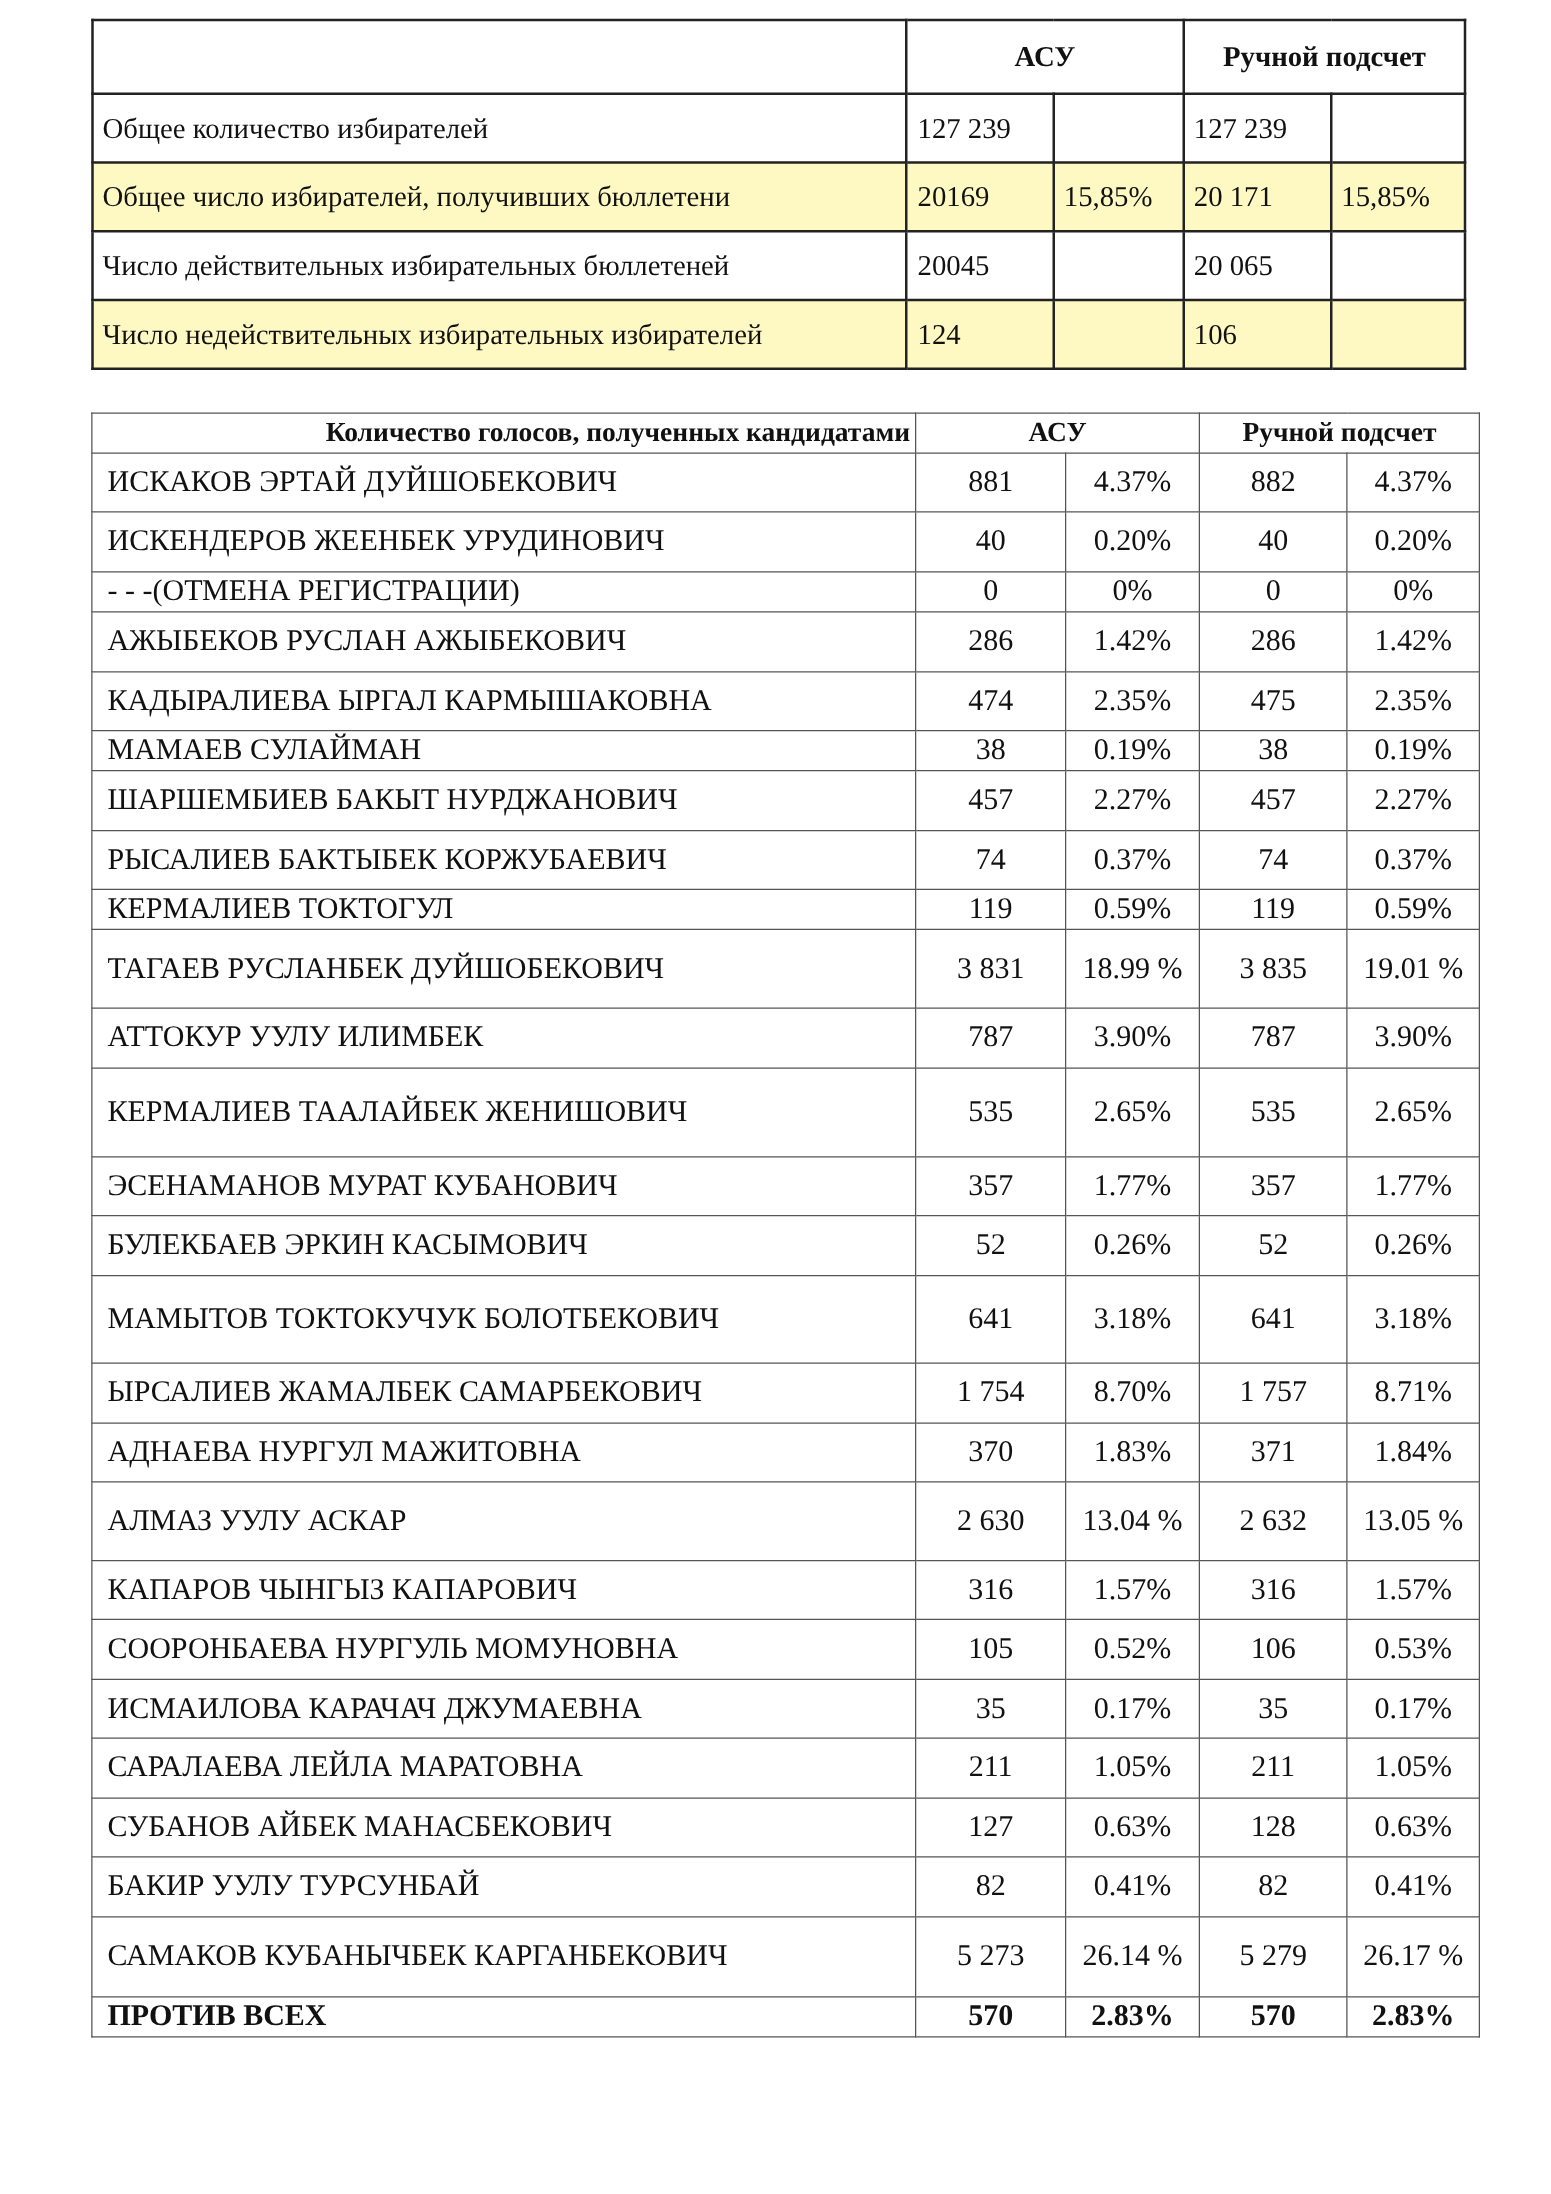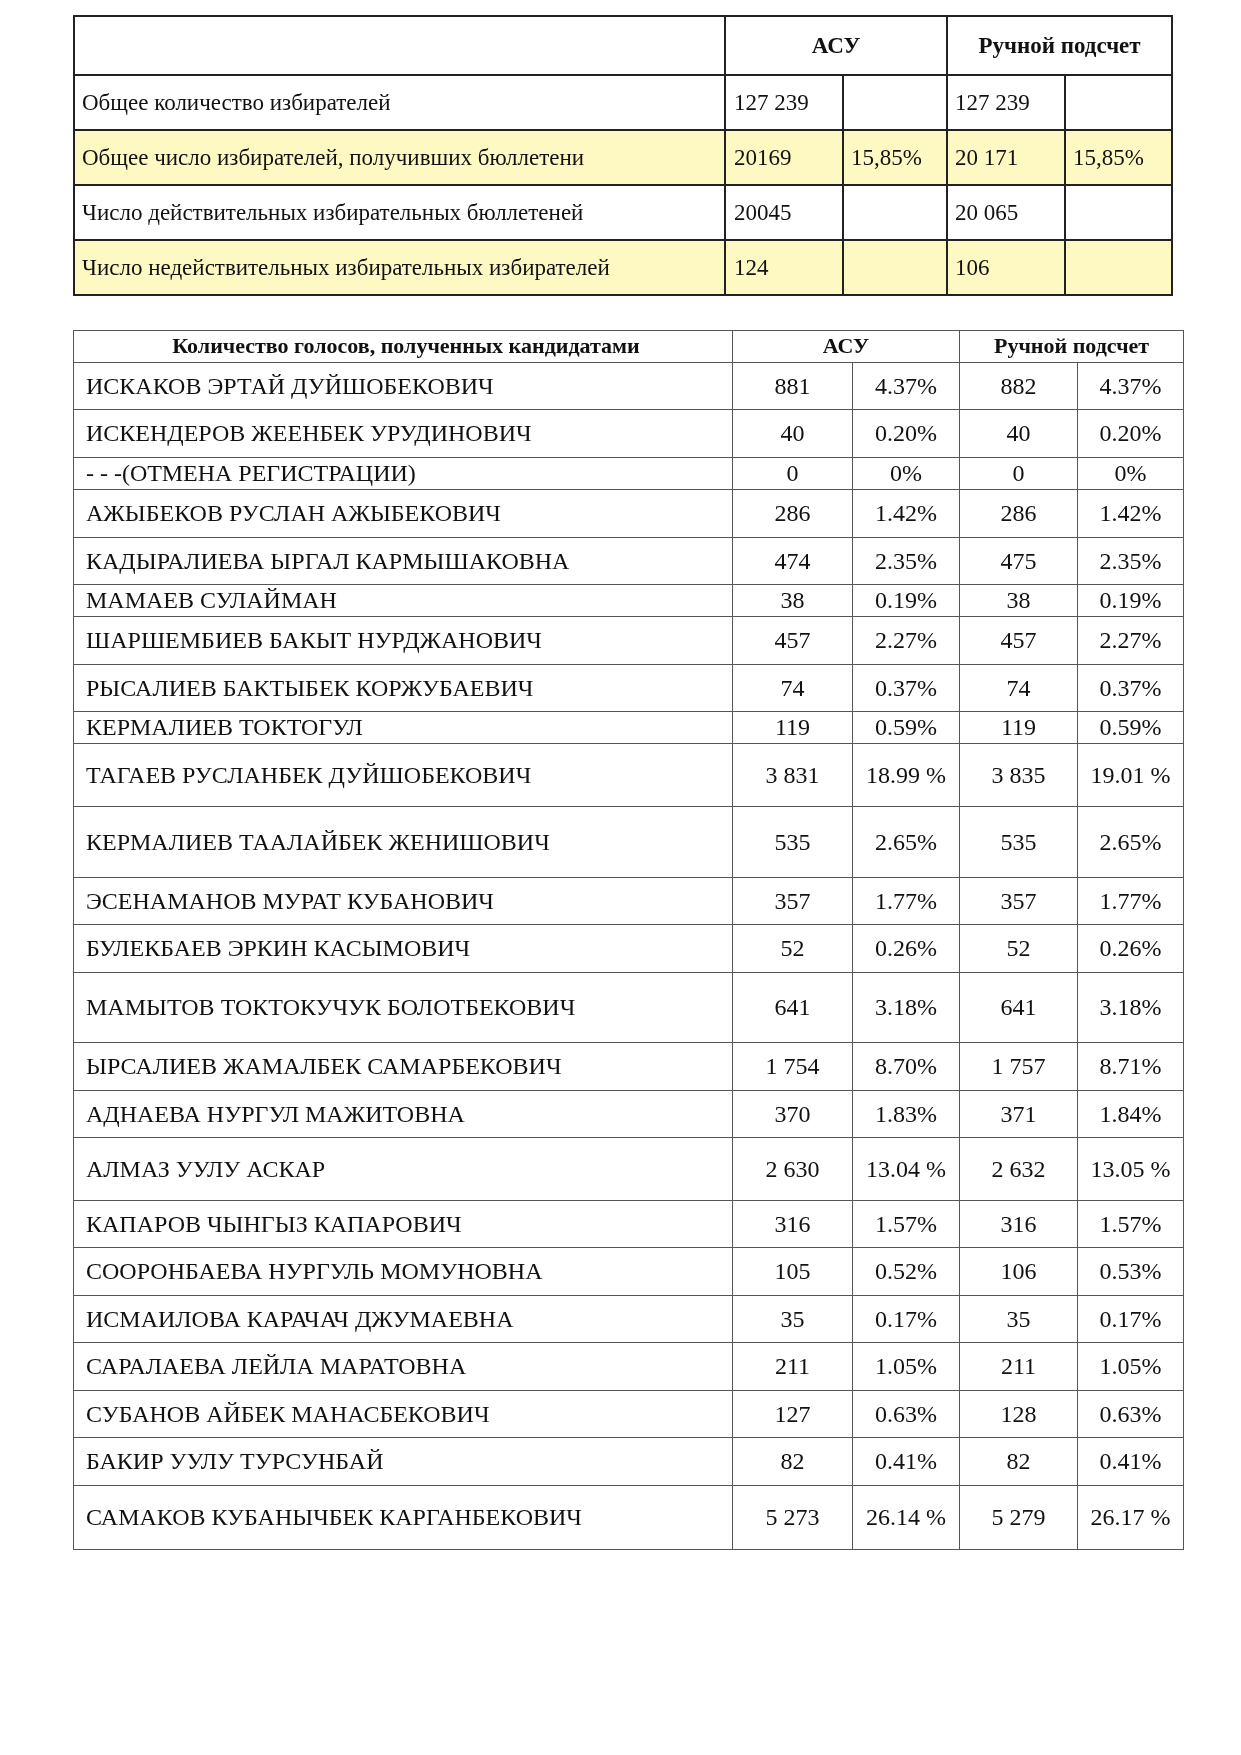--- a/index.html
+++ b/index.html
@@ -6,21 +6,21 @@
   body { width: 1241px; height: 1755px; position: relative; font-family: "Liberation Serif", "DejaVu Serif", serif; color: #111; }
   table { border-collapse: collapse; position: absolute; table-layout: fixed; }
   #t1 { left: 73px; top: 15px; width: 1098px; }
   #t1 td, #t1 th { border: 2px solid #222; font-size: 23px; padding: 0 7px; height: 55px; box-sizing: border-box; vertical-align: middle; text-align: left; white-space: nowrap; }
   #t1 th { font-weight: bold; text-align: center; height: 59px; }
   #t1 tr.shaded td { background: #fef9c3; }
   #t1 td.num { padding-left: 8px; }
   #t2 { left: 73px; top: 330px; width: 1110px; }
   #t2 td, #t2 th { border: 1.5px solid #555; font-size: 24px; padding: 0 4px; box-sizing: border-box; vertical-align: middle; line-height: 1.1; }
   #t2 th { font-weight: bold; font-size: 22px; text-align: center; height: 32px; }
-  #t2 th.title { text-align: center; padding-left: 10px; }
+  #t2 th.title { text-align: right; padding-left: 10px; }
   #t2 td.name { text-align: left; padding-left: 12px; white-space: nowrap; }
   #t2 td.c { text-align: center; }
   #t2 td.pct { text-align: center; white-space: normal; word-break: break-all; }
   #t2 tr.total td { font-weight: bold; }
 </style>
 </head>
 <body>
 
 <table id="t1">
   <colgroup>
@@ -144,20 +144,27 @@
         <td class="c">119</td>
         <td class="pct">0.59%</td>
       </tr>
       <tr style="height: 63px;">
         <td class="name">ТАГАЕВ РУСЛАНБЕК ДУЙШОБЕКОВИЧ</td>
         <td class="c">3 831</td>
         <td class="pct">18.99 %</td>
         <td class="c">3 835</td>
         <td class="pct">19.01 %</td>
       </tr>
+      <tr style="height: 48px;">
+        <td class="name">АТТОКУР УУЛУ ИЛИМБЕК</td>
+        <td class="c">787</td>
+        <td class="pct">3.90%</td>
+        <td class="c">787</td>
+        <td class="pct">3.90%</td>
+      </tr>
       <tr style="height: 71px;">
         <td class="name">КЕРМАЛИЕВ ТААЛАЙБЕК ЖЕНИШОВИЧ</td>
         <td class="c">535</td>
         <td class="pct">2.65%</td>
         <td class="c">535</td>
         <td class="pct">2.65%</td>
       </tr>
       <tr style="height: 47px;">
         <td class="name">ЭСЕНАМАНОВ МУРАТ КУБАНОВИЧ</td>
         <td class="c">357</td>
@@ -242,14 +249,21 @@
         <td class="c">82</td>
         <td class="pct">0.41%</td>
       </tr>
       <tr style="height: 64px;">
         <td class="name">САМАКОВ КУБАНЫЧБЕК КАРГАНБЕКОВИЧ</td>
         <td class="c">5 273</td>
         <td class="pct">26.14 %</td>
         <td class="c">5 279</td>
         <td class="pct">26.17 %</td>
       </tr>
+      <tr class="total" style="height: 32px;">
+        <td class="name">ПРОТИВ ВСЕХ</td>
+        <td class="c">570</td>
+        <td class="c">2.83%</td>
+        <td class="c">570</td>
+        <td class="c">2.83%</td>
+      </tr>
     </tbody>
 </table>
 
 </body></html>

